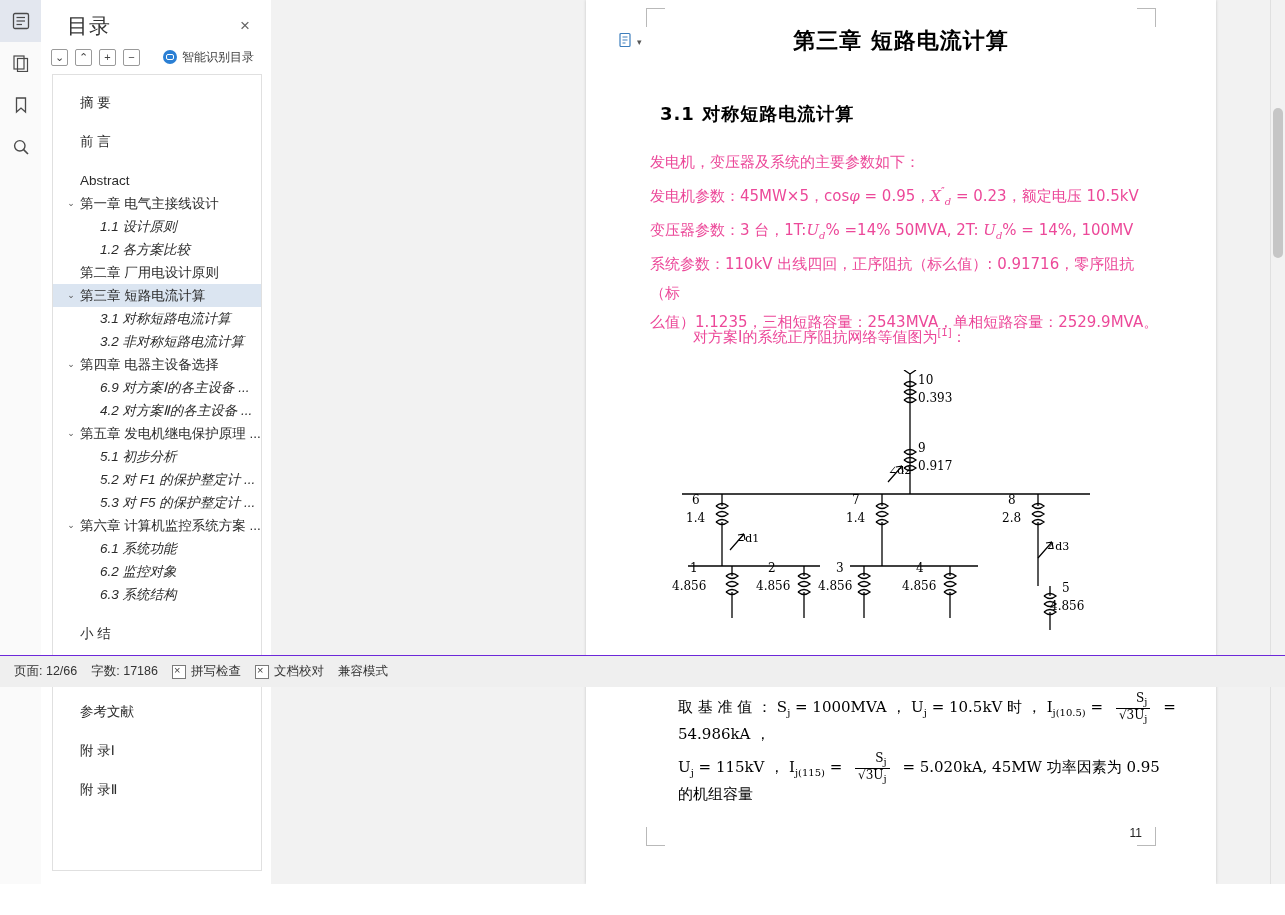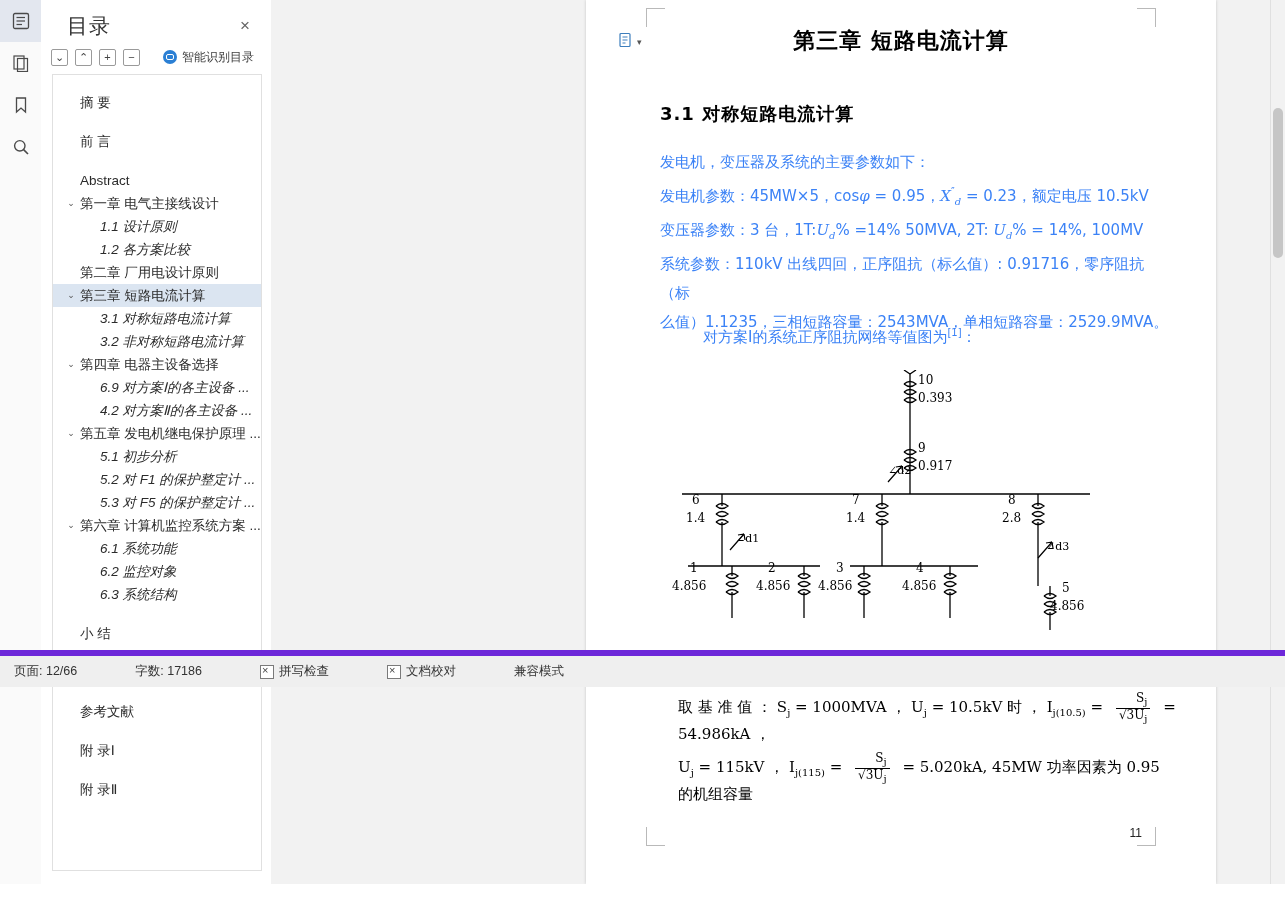--- a/index.html
+++ b/index.html
@@ -207,25 +207,25 @@
     position: absolute;
     left: 74px;
     top: 102px;
     font-size: 18px;
     font-weight: bold;
     font-family: "DejaVu Sans", sans-serif;
     letter-spacing: 1px;
   }
   .body-block {
     position: absolute;
-    left: 74px;
+    left: 64px;
     width: 510px;
     font-size: 15px;
     line-height: 29px;
-    color: #3b82f6;
+    color: #ec4899;
     font-family: "DejaVu Sans", serif;
   }
   .body-block .it { font-style: italic; font-family: "DejaVu Serif", serif; }
   .sup { font-size: 10px; vertical-align: super; }
   .sub { font-size: 10px; vertical-align: sub; }
 
   
   .figure {
     position: absolute;
     left: 74px;
@@ -282,26 +282,25 @@
     background: #c6c6c6;
     border-radius: 5px;
   }
 
   
   .status {
     position: absolute;
     left: 0; bottom: 0;
     width: 1285px; height: 31px;
     background: #efefef;
-    border-top: 6px solid #6d28d9;
+    border-top: 1px solid #6d28d9;
     display: flex;
     align-items: center;
     font-size: 12.5px;
     color: #333;
-    gap: 44px;
   }
   .status .sitem {
     margin-left: 14px;
     display: flex;
     align-items: center;
     white-space: nowrap;
   }
   .status .sbox {
     display: inline-block;
     width: 12px; height: 12px;

